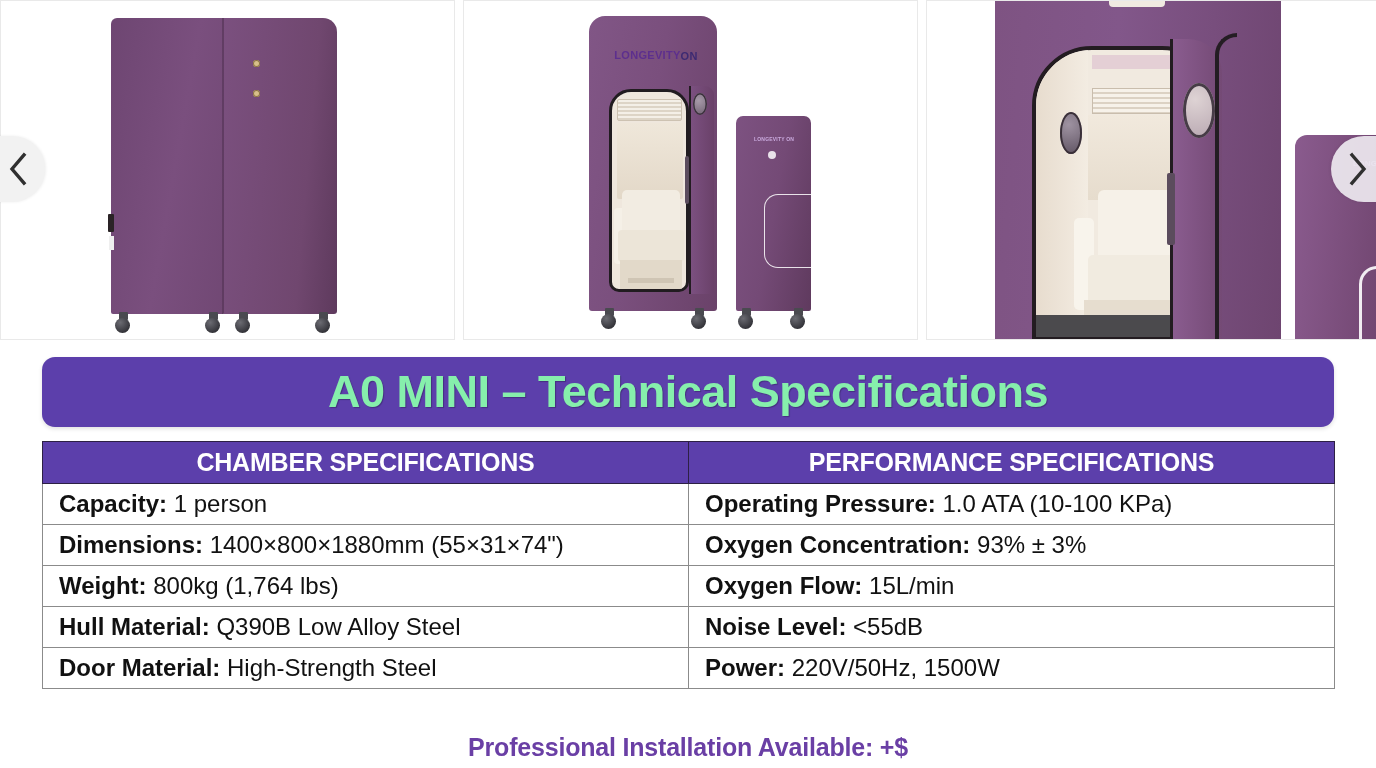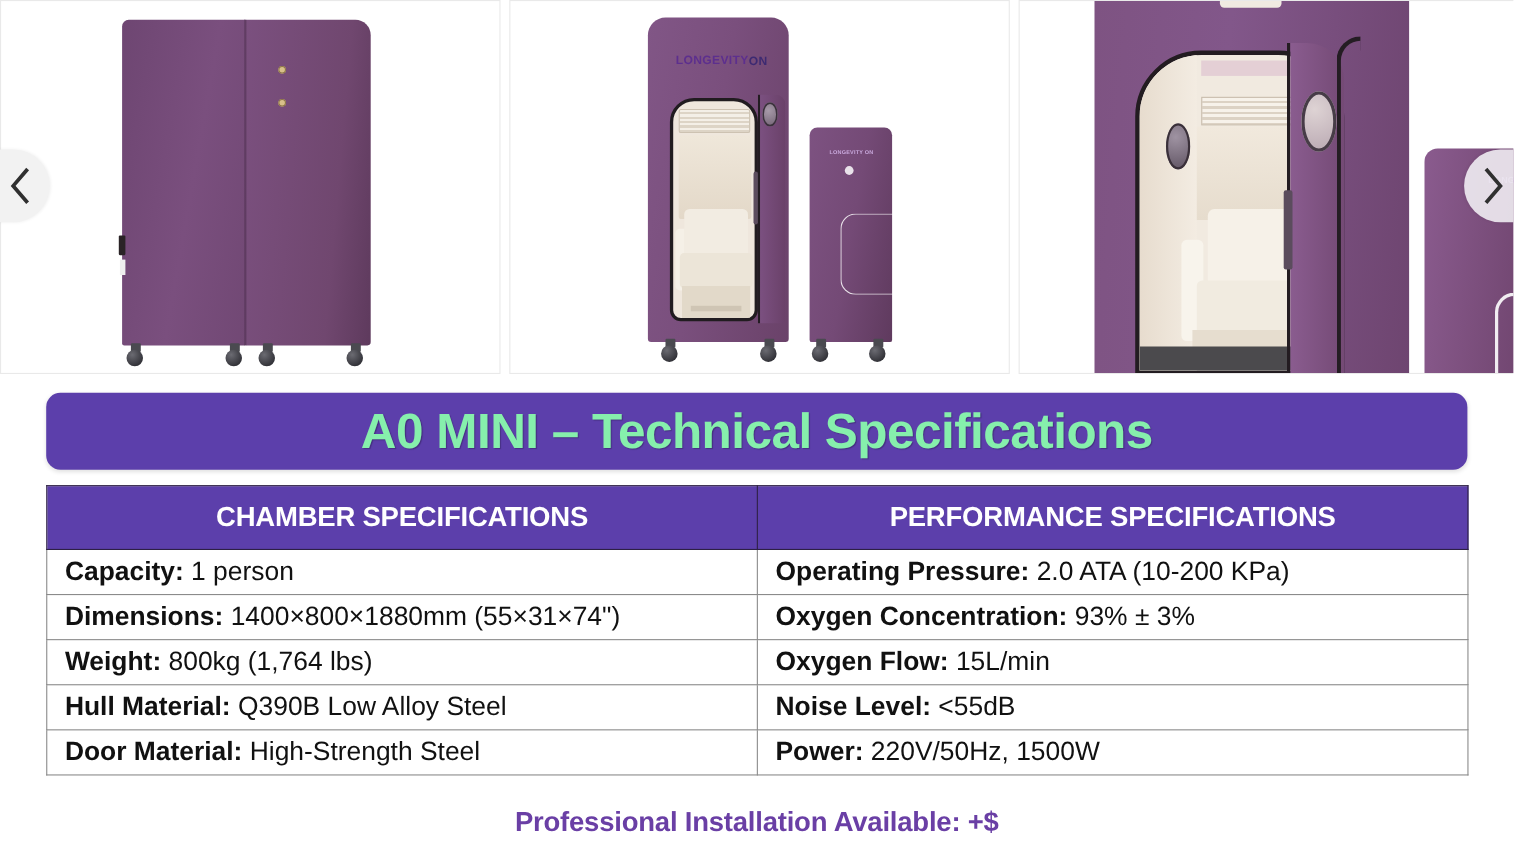--- a/index.html
+++ b/index.html
@@ -451,21 +451,21 @@
     table-layout: fixed;
   }
   .spec-table col.c1 { width: 646px; }
   .spec-table col.c2 { width: 646px; }
 
   .spec-table th {
     background: #5c3fab;
     color: #ffffff;
     font-size: 25px;
     font-weight: 700;
-    height: 58px;
+    height: 42px;
     text-align: center;
     border: 1px solid #2d2044;
     letter-spacing: -.2px;
     white-space: nowrap;
   }
   .spec-table td {
     height: 41px;
     border: 1px solid #8b8b8b;
     padding: 0 0 0 16px;
     font-size: 24px;
@@ -605,21 +605,21 @@
     </colgroup>
   <thead>
     <tr>
       <th>CHAMBER SPECIFICATIONS</th>
       <th>PERFORMANCE SPECIFICATIONS</th>
     </tr>
   </thead>
   <tbody>
     <tr>
       <td><span class="k">Capacity:</span> <span class="v">1 person</span></td>
-      <td><span class="k">Operating Pressure:</span> <span class="v">2.0 ATA (10-200 KPa)</span></td>
+      <td><span class="k">Operating Pressure:</span> <span class="v">1.0 ATA (10-100 KPa)</span></td>
     </tr>
     <tr>
       <td><span class="k">Dimensions:</span> <span class="v">1400×800×1880mm (55×31×74")</span></td>
       <td><span class="k">Oxygen Concentration:</span> <span class="v">93% ± 3%</span></td>
     </tr>
     <tr>
       <td><span class="k">Weight:</span> <span class="v">800kg (1,764 lbs)</span></td>
       <td><span class="k">Oxygen Flow:</span> <span class="v">15L/min</span></td>
     </tr>
     <tr>

